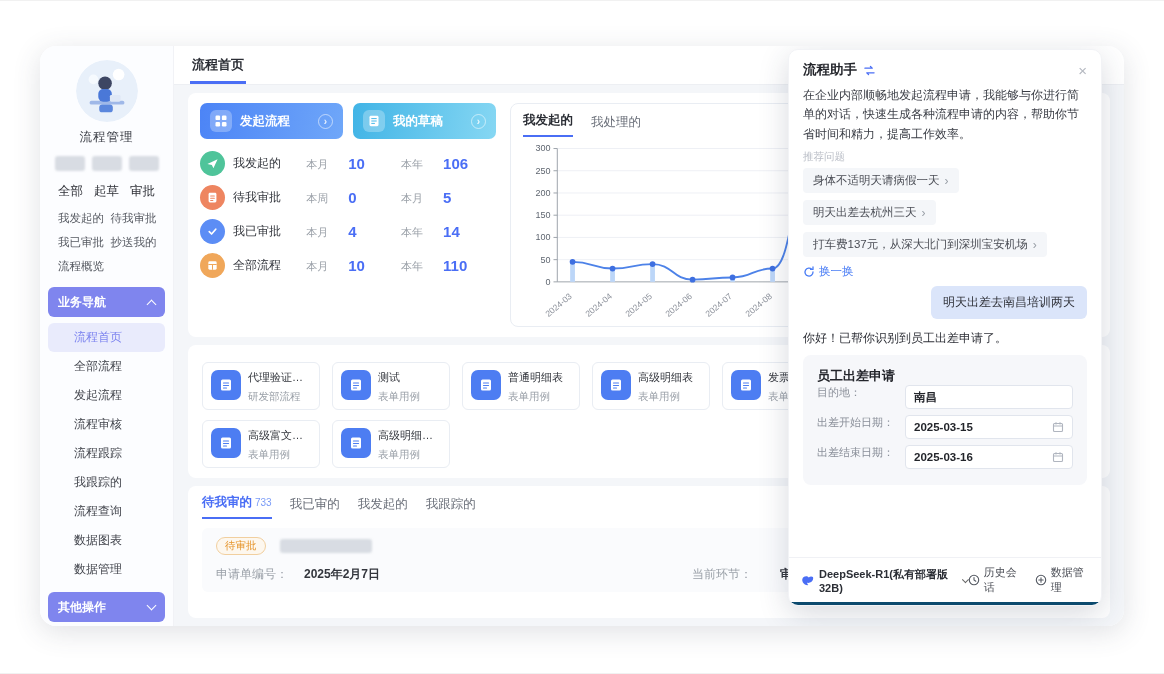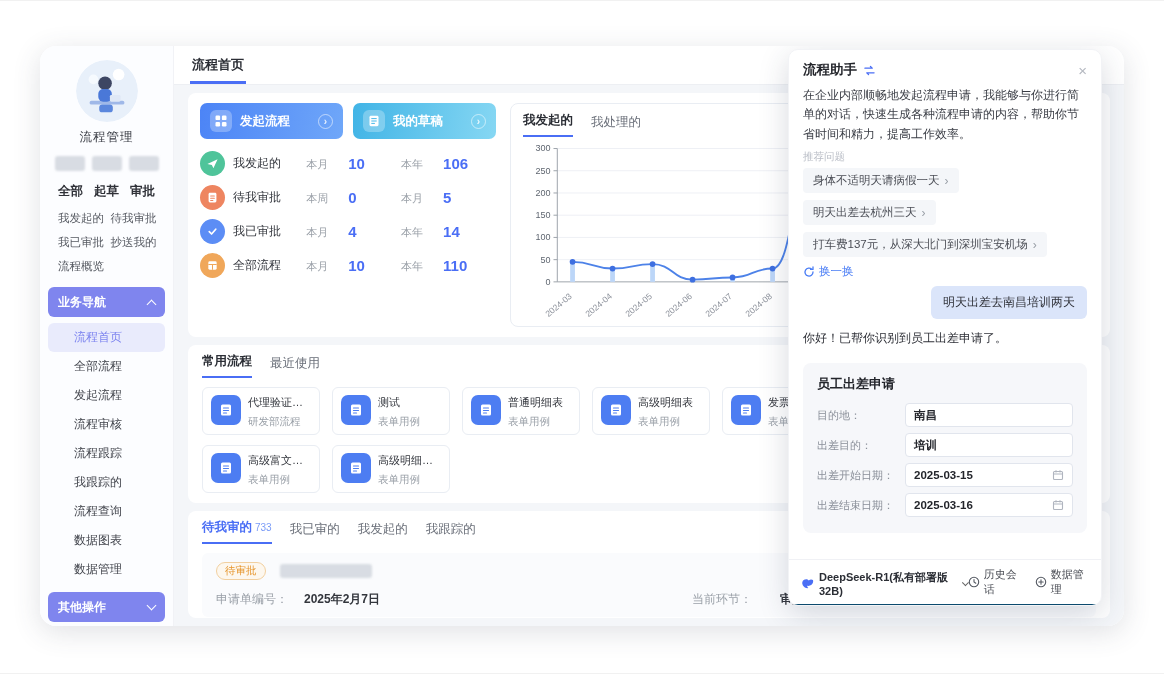--- a/index.html
+++ b/index.html
@@ -6,21 +6,21 @@
 html,body{width:1164px;height:674px}
 body{position:relative;background:#fff;font-family:"Liberation Sans","DejaVu Sans",sans-serif;overflow:hidden;border-top:1px solid #f1f1f1;border-bottom:1px solid #f1f1f1}
 .window{position:absolute;left:40px;top:45px;width:1084px;height:580px;background:#fff;border-radius:16px;box-shadow:0 6px 28px rgba(60,70,90,.16);display:flex;overflow:hidden}
 
 .sidebar{width:134px;flex-shrink:0;background:#fcfdff;border-right:1px solid #f1f2f6;padding:14px 8px 0;font-size:12px}
 .avatar{width:62px;height:62px;border-radius:50%;margin:0 auto;display:block;overflow:hidden}
 .app-title{text-align:center;margin:7px 0 10px;font-size:12.5px;color:#3a3d45;letter-spacing:1px}
 .redact{background:#d8dce3;border-radius:3px;filter:blur(1.2px)}
 .r-row{display:flex;justify-content:center;gap:7px;margin-bottom:12px}
 .r-row .redact{width:30px;height:15px}
-.qtabs{display:flex;justify-content:space-between;padding:0 10px;margin-bottom:11px;font-size:12.5px;color:#2f3138;font-weight:700}
+.qtabs{display:flex;justify-content:space-between;padding:0 10px;margin-bottom:11px;font-size:12.5px;color:#2f3138;font-weight:400}
 .qtabs span{cursor:pointer}
 .qlinks{display:grid;grid-template-columns:1fr 1fr;gap:9px 0;padding:0 2px 0 10px;font-size:11.5px;color:#565a62;margin-bottom:13px}
 .qlinks span{cursor:pointer}
 .grp{height:30px;background:#7f85ee;border-radius:6px;color:#fff;display:flex;align-items:center;justify-content:space-between;padding:0 10px;font-size:12px;font-weight:700;cursor:pointer}
 .chev{width:7px;height:7px;border-right:1.6px solid #fff;border-bottom:1.6px solid #fff;transform:rotate(-135deg);margin-top:4px}
 .chev.down{transform:rotate(45deg);margin-top:-3px}
 .nav{margin:6px 0 8px}
 .nav-item{height:29px;display:flex;align-items:center;padding-left:26px;color:#42454d;font-size:12px;border-radius:6px;cursor:pointer}
 .nav-item.active{background:#e9ebfc;color:#7d84ef}
 
@@ -73,29 +73,29 @@
 .as-title{font-size:13.5px;font-weight:700;color:#23252b}
 .as-close{margin-left:auto;color:#b4b8c0;font-size:15px;cursor:pointer;line-height:1}
 .as-body{flex:1;padding:2px 14px 0;overflow:hidden}
 .intro{font-size:12px;color:#3a3d45;line-height:1.62}
 .sug-l{font-size:10.5px;color:#b9bdc6;margin:6px 0 4px}
 .chip{display:flex;width:fit-content;align-items:center;gap:5px;background:#f4f6f9;border-radius:4px;padding:5px 10px;font-size:11.5px;color:#4a4d55;margin-bottom:7px;cursor:pointer}
 .chip .arr{color:#9aa0a8;font-size:12px}
 .refresh{display:flex;align-items:center;gap:4px;color:#4a7df5;font-size:11.5px;margin:1px 0 7px;cursor:pointer;width:fit-content}
 .b-row{display:flex;justify-content:flex-end;margin:2px 0 11px}
 .bubble{background:#dbe5fa;border-radius:6px;padding:8px 12px;font-size:12px;color:#2f3138}
-.reply{font-size:12px;color:#2f3138;margin-bottom:16px}
+.reply{font-size:12px;color:#2f3138;margin-bottom:8px}
 .form{background:#f6f7fa;border-radius:8px;padding:12px 14px 10px}
-.form-t{font-size:13px;font-weight:700;color:#23252b;margin-bottom:10px}
-.fr{display:flex;align-items:center;margin-bottom:6px;min-height:20px}
+.form-t{font-size:13px;font-weight:700;color:#23252b;margin-bottom:0}
+.fr{display:flex;margin-bottom:6px;min-height:20px}
 .fr-l{width:88px;font-size:11px;color:#8a8f99;flex-shrink:0}
 .fr-in{flex:1;height:24px;background:#fff;border:1px solid #e1e5ed;border-radius:4px;display:flex;align-items:center;padding:0 8px;font-size:11.5px;color:#23252b;font-weight:600;cursor:text}
 .fr-in .ico{margin-left:auto;display:flex}
 .as-f{border-top:1px solid #f0f1f5}
-.model-row{display:flex;align-items:flex-end;padding:7px 12px;border-bottom:1px solid #0c4a6e}
+.model-row{display:flex;align-items:center;padding:7px 12px;border-bottom:3px solid #0c4a6e}
 .model{display:flex;align-items:center;gap:5px;font-size:11px;color:#2b2e35;cursor:pointer;font-weight:600}
 .mchev{width:5px;height:5px;border-right:1.3px solid #666;border-bottom:1.3px solid #666;transform:rotate(45deg);margin-top:-2px;margin-left:2px}
 .sess{margin-left:auto;display:flex;gap:13px}
 .s-it{display:flex;align-items:center;gap:4px;font-size:11px;color:#4a4d55;cursor:pointer}
 .inp-wrap{padding:7px 12px 9px}
 .as-input{width:100%;border:0;outline:0;font-size:11.5px;color:#33363d;background:transparent}
 .as-input::placeholder{color:#b9bdc6}
 .tools{display:flex;justify-content:flex-end;align-items:center;gap:10px;margin-top:8px}
 .t-ic{display:flex;cursor:pointer}
 .send{width:23px;height:23px;border-radius:50%;background:#4a6ef5;display:flex;align-items:center;justify-content:center;cursor:pointer}
@@ -302,24 +302,20 @@
               <text x="94" y="166" text-anchor="end" fill="#8a8f99" font-size="9" transform="rotate(-40 94 166)">2024-04</text>
               <text x="136" y="166" text-anchor="end" fill="#8a8f99" font-size="9" transform="rotate(-40 136 166)">2024-05</text>
               <text x="178" y="166" text-anchor="end" fill="#8a8f99" font-size="9" transform="rotate(-40 178 166)">2024-06</text>
               <text x="220" y="166" text-anchor="end" fill="#8a8f99" font-size="9" transform="rotate(-40 220 166)">2024-07</text>
               <text x="262" y="166" text-anchor="end" fill="#8a8f99" font-size="9" transform="rotate(-40 262 166)">2024-08</text>
             </svg>
         </div>
       </div>
 
       <div class="card common-card">
-        <div class="tabs">
-          <div class="tab on">常用流程</div>
-          <div class="tab">最近使用</div>
-        </div>
         <div class="proc-grid">
           <div class="proc">
             <span class="proc-ic">
                 <svg width="16" height="16" viewBox="0 0 16 16">
                   <rect x="3" y="2.5" width="10" height="11" rx="1.5" fill="#fff"></rect>
                   <path d="M5.5 6h5M5.5 8.5h5M5.5 11h3" stroke="#4d7df2" stroke-width="1.2" stroke-linecap="round"></path>
                 </svg>
               </span>
             <span class="proc-tx">
                 <span class="proc-t" style="display:block">代理验证测试与说明</span>
@@ -469,26 +465,20 @@
       <div class="b-row">
         <span class="bubble">明天出差去南昌培训两天</span>
       </div>
       <div class="reply">你好！已帮你识别到员工出差申请了。</div>
       <div class="form">
         <div class="form-t">员工出差申请</div>
         <div class="fr">
           <span class="fr-l">目的地：</span>
           <span class="fr-in">
               <span>南昌</span>
-            </span>
-        </div>
-        <div class="fr">
-          <span class="fr-l">出差目的：</span>
-          <span class="fr-in">
-              <span>培训</span>
             </span>
         </div>
         <div class="fr">
           <span class="fr-l">出差开始日期：</span>
           <span class="fr-in">
               <span>2025-03-15</span>
             <span class="ico">
                 <svg width="12" height="12" viewBox="0 0 12 12">
                   <rect x="1.5" y="2.5" width="9" height="8" rx="1" stroke="#b0b5bf" fill="none" stroke-width="1.1"></rect>
                   <path d="M1.5 5h9M4 1.2v2.2M8 1.2v2.2" stroke="#b0b5bf" stroke-width="1.1"></path>

